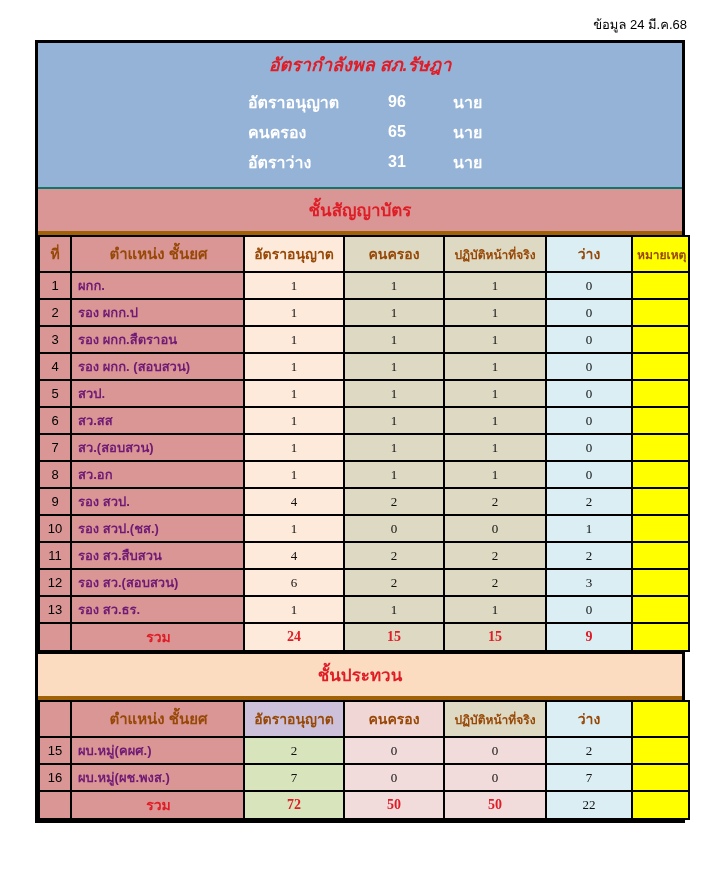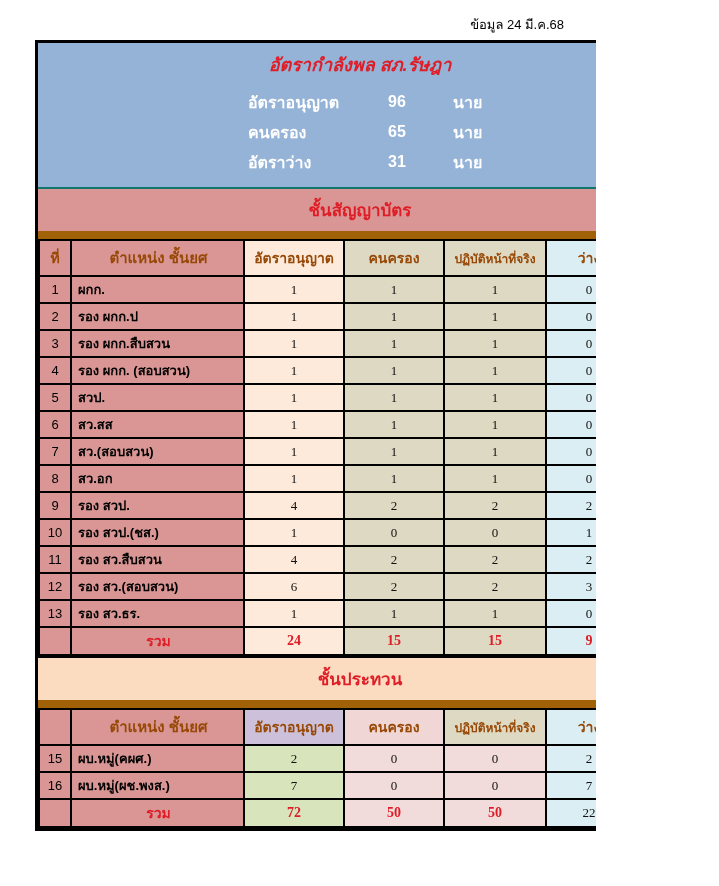--- a/index.html
+++ b/index.html
@@ -1,19 +1,19 @@
 <!DOCTYPE html>
 <html><head>
 <meta charset="utf-8">
 <style>
   * { margin:0; padding:0; box-sizing:border-box; }
   html,body { background:#fff; }
   .page {
     position:relative;
-    width:596px; height:886px;
+    width:719px; height:886px;
     background:#ffffff;
     font-family:"Liberation Sans", sans-serif;
     overflow:hidden;
     padding-left:24px;
   }
   .date-label {
     position:absolute; top:14px; right:32px;
     font-size:13px; color:#000;
   }
   .board {
@@ -40,38 +40,38 @@
     color:#fff; font-weight:bold; font-size:16px;
   }
   .stat-label { flex:0 0 140px; }
   .stat-value { flex:0 0 65px; }
   .stat-unit  { flex:0 0 auto; }
   
   .section-title {
     text-align:center; font-weight:bold;
     color:#DF1D27; font-size:17px;
     padding:7px 0 8px 0;
-    border-bottom:8px solid #a16207;
+    border-bottom:4px solid #a16207;
   }
   .section-title.officers { background:#D99694; }
   .section-title.ncos { background:#FCDCC0; border-top:2px solid #000; }
   
   table { width:100%; border-collapse:collapse; table-layout:fixed; }
   td {
     border:2px solid #000;
     font-size:13px;
     padding:2px 4px;
     height:27px;
     overflow:hidden; white-space:nowrap;
   }
   tr.header-row td { height:36px; text-align:center; font-weight:bold; color:#974806; font-size:14px; }
   tr.header-row td.h-pos { font-size:15px; }
   tr.header-row td.h-small { font-size:12px; }
   td.c-no  { text-align:center; background:#D99694; color:#000; }
-  td.c-pos { text-align:left; background:#D99694; font-weight:bold; color:#000000; padding-left:6px; }
+  td.c-pos { text-align:left; background:#D99694; font-weight:bold; color:#701a75; padding-left:6px; }
   td.num   { text-align:center; font-family:"Liberation Serif", serif; color:#111; }
   
   .sec1 td.c-auth { background:#FDEADA; }
   .sec1 td.c-occ  { background:#DDD9C3; }
   .sec1 td.c-act  { background:#DDD9C3; }
   .sec1 td.c-vac  { background:#DAEEF3; }
   td.c-rem { background:#FFFF00; }
   .sec1 tr.header-row td.c-no  { background:#D99694; }
   .sec1 tr.header-row td.c-pos { background:#D99694; }
   .sec1 tr.header-row td.c-auth{ background:#FDEADA; }
@@ -157,21 +157,21 @@
           <td class="c-no">2</td>
           <td class="c-pos">รอง ผกก.ป</td>
           <td class="c-auth num">1</td>
           <td class="c-occ num">1</td>
           <td class="c-act num">1</td>
           <td class="c-vac num">0</td>
           <td class="c-rem"></td>
         </tr>
         <tr>
           <td class="c-no">3</td>
-          <td class="c-pos">รอง ผกก.สืบสวน</td>
+          <td class="c-pos">รอง ผกก.สืตราอน</td>
           <td class="c-auth num">1</td>
           <td class="c-occ num">1</td>
           <td class="c-act num">1</td>
           <td class="c-vac num">0</td>
           <td class="c-rem"></td>
         </tr>
         <tr>
           <td class="c-no">4</td>
           <td class="c-pos">รอง ผกก. (สอบสวน)</td>
           <td class="c-auth num">1</td>

